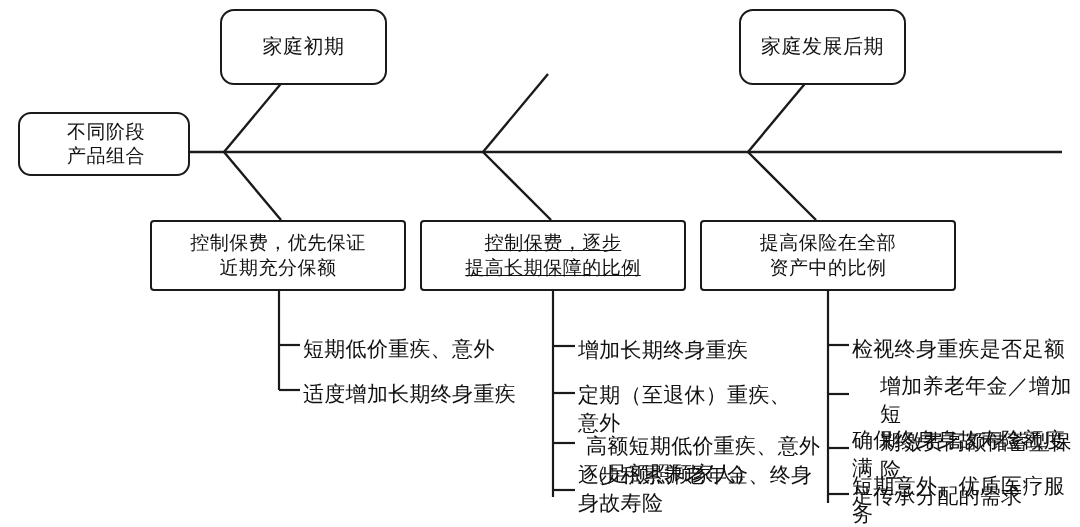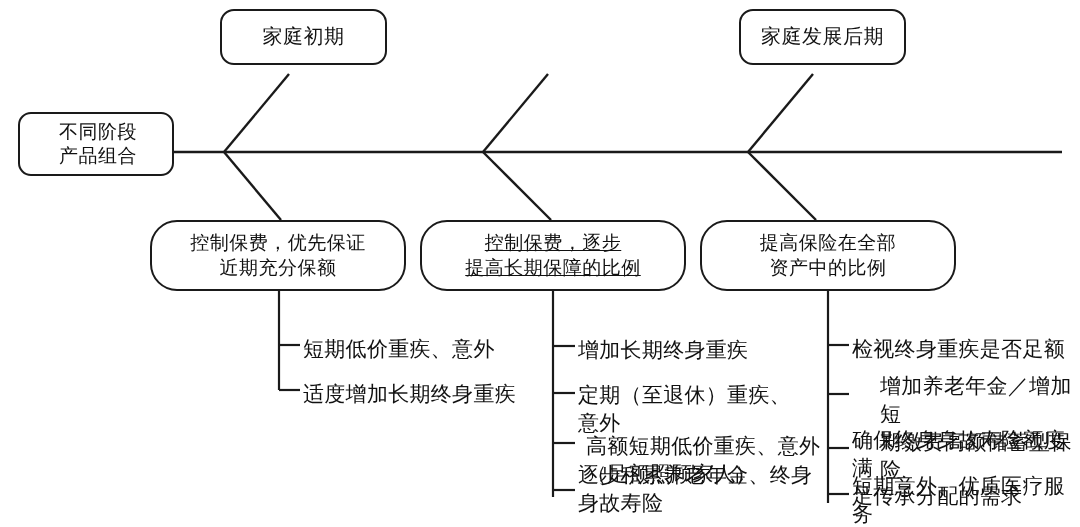--- a/index.html
+++ b/index.html
@@ -36,42 +36,42 @@
     justify-content: center;
     text-align: center;
     color: #111111;
     line-height: 1.28;
     white-space: pre-line;
     letter-spacing: 0.5px;
   }
   .root-node {
     left: 18px;
     top: 112px;
-    width: 156px;
+    width: 172px;
     height: 64px;
     font-size: 19px;
     border-radius: 13px;
     padding-left: 6px;
     padding-right: 2px;
   }
   .stage-node {
     top: 9px;
-    height: 56px;
+    height: 76px;
     font-size: 20px;
     border-radius: 14px;
   }
   .stage-node.s0 { left: 220px; width: 167px; }
   .stage-node.s1 { left: 470px; width: 162px; }
   .stage-node.s2 { left: 739px; width: 167px; }
 
   .strategy-node {
     top: 220px;
     height: 71px;
     font-size: 19px;
-    border-radius: 27px;
+    border-radius: 4px;
   }
   .strategy-node.t0 { left: 150px; width: 256px; }
   .strategy-node.t1 { left: 420px; width: 266px; text-decoration: underline; }
   .strategy-node.t2 { left: 700px; width: 256px; }
 
   .detail-item {
     position: absolute;
     font-size: 21px;
     color: #111111;
     line-height: 1.33;

